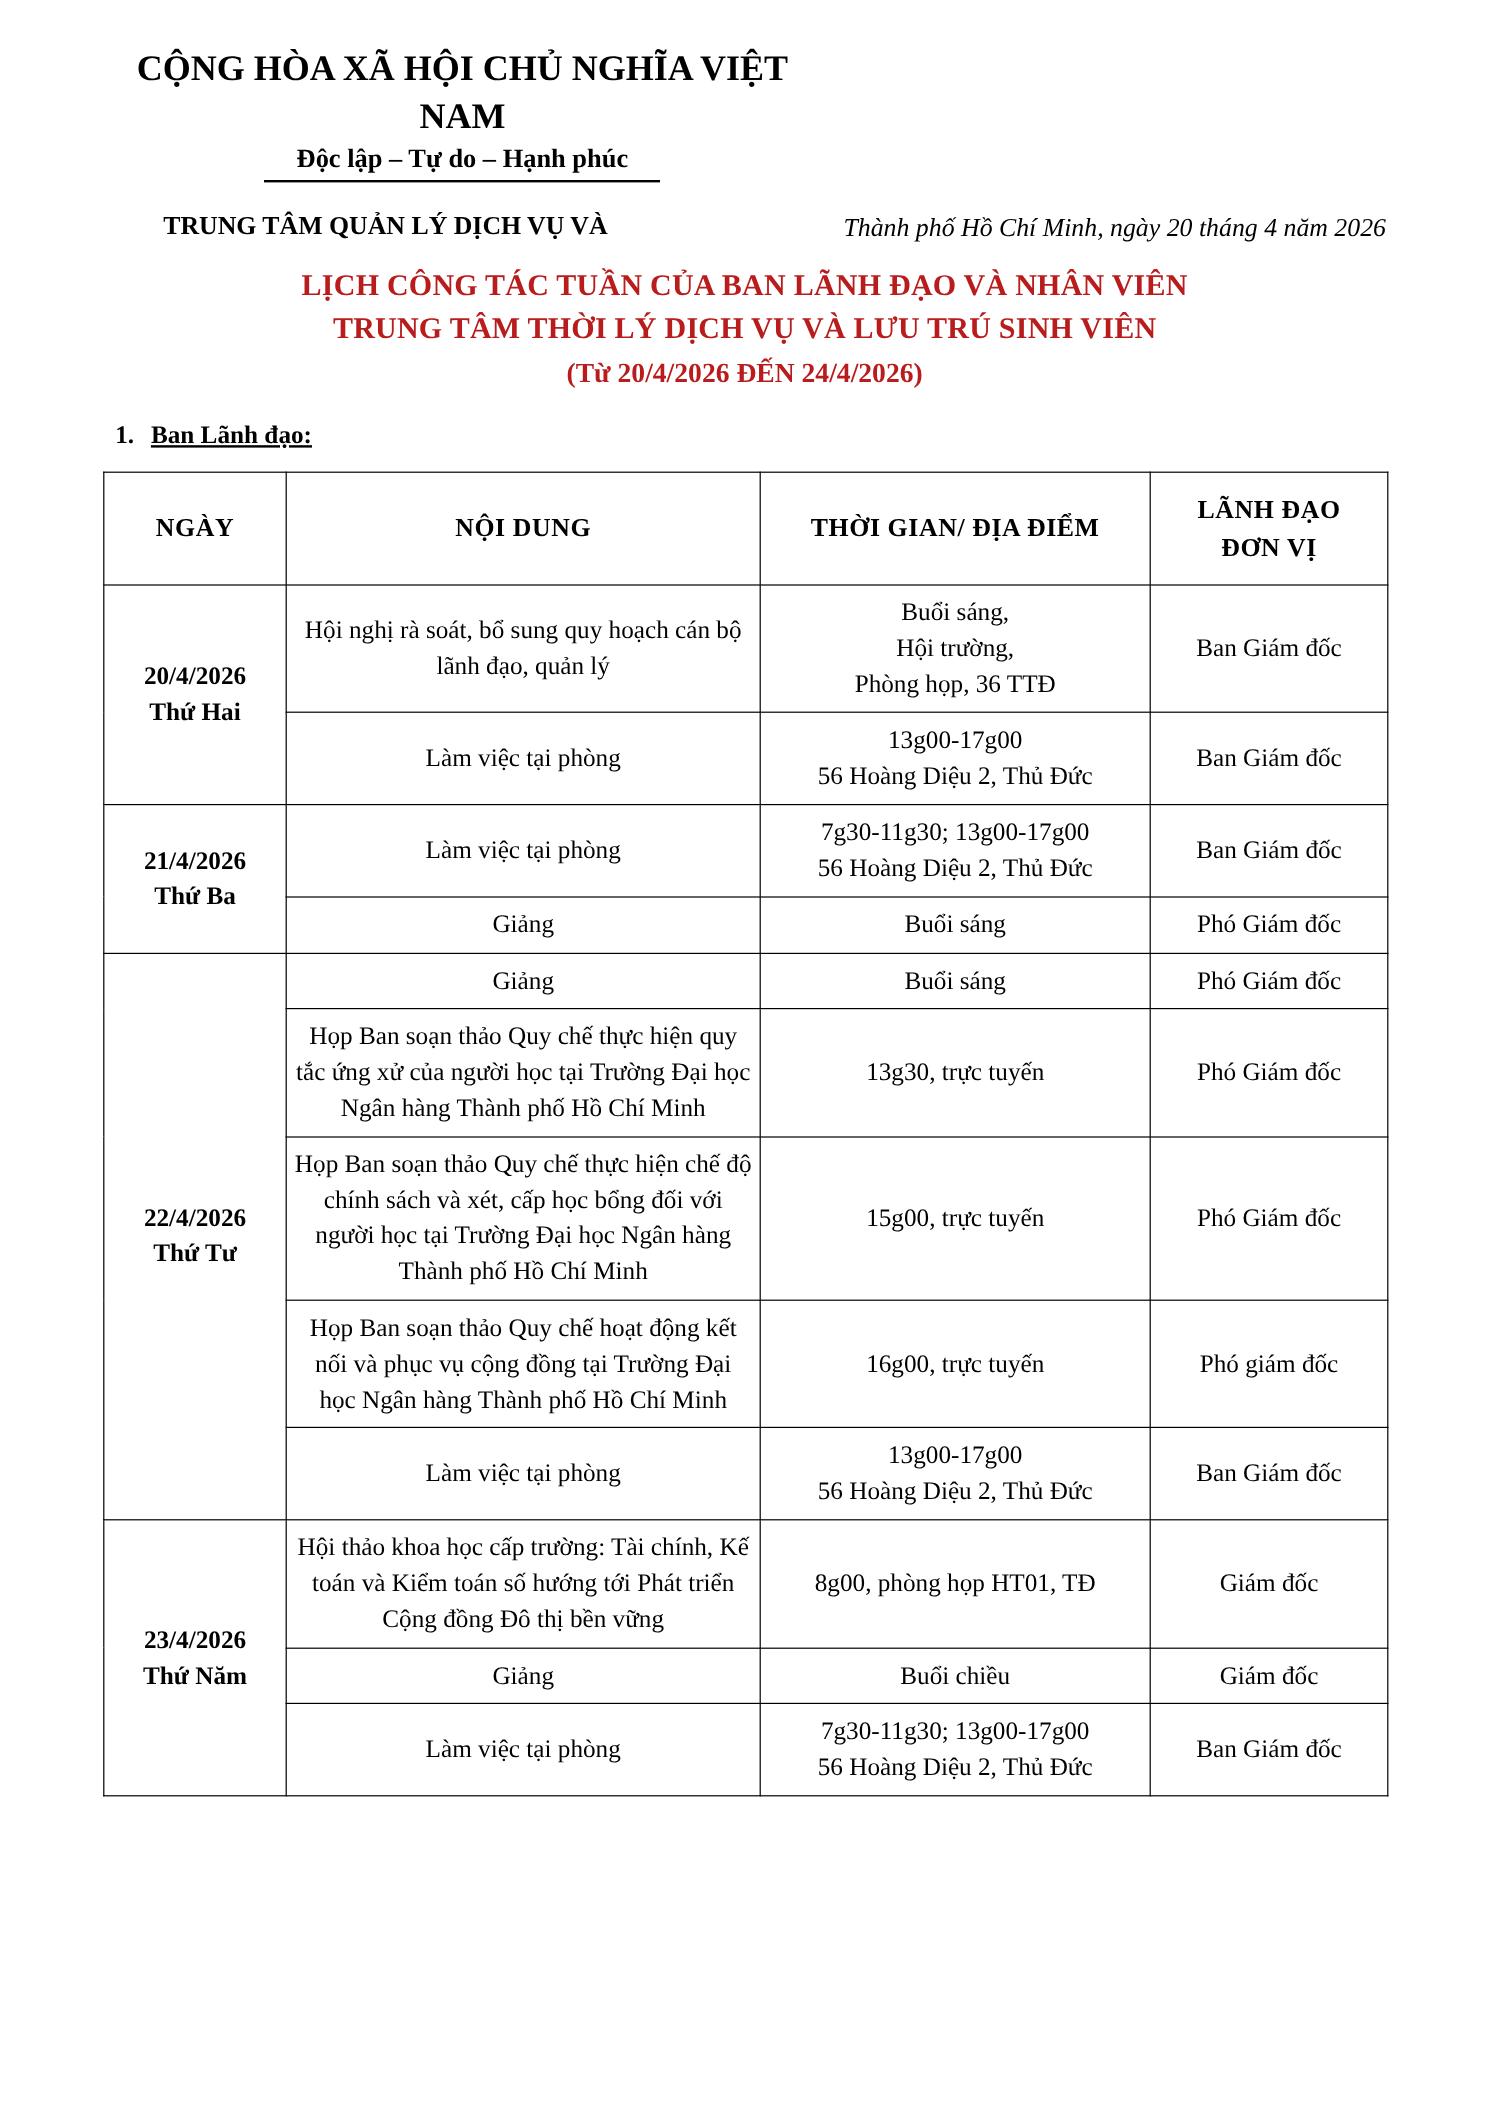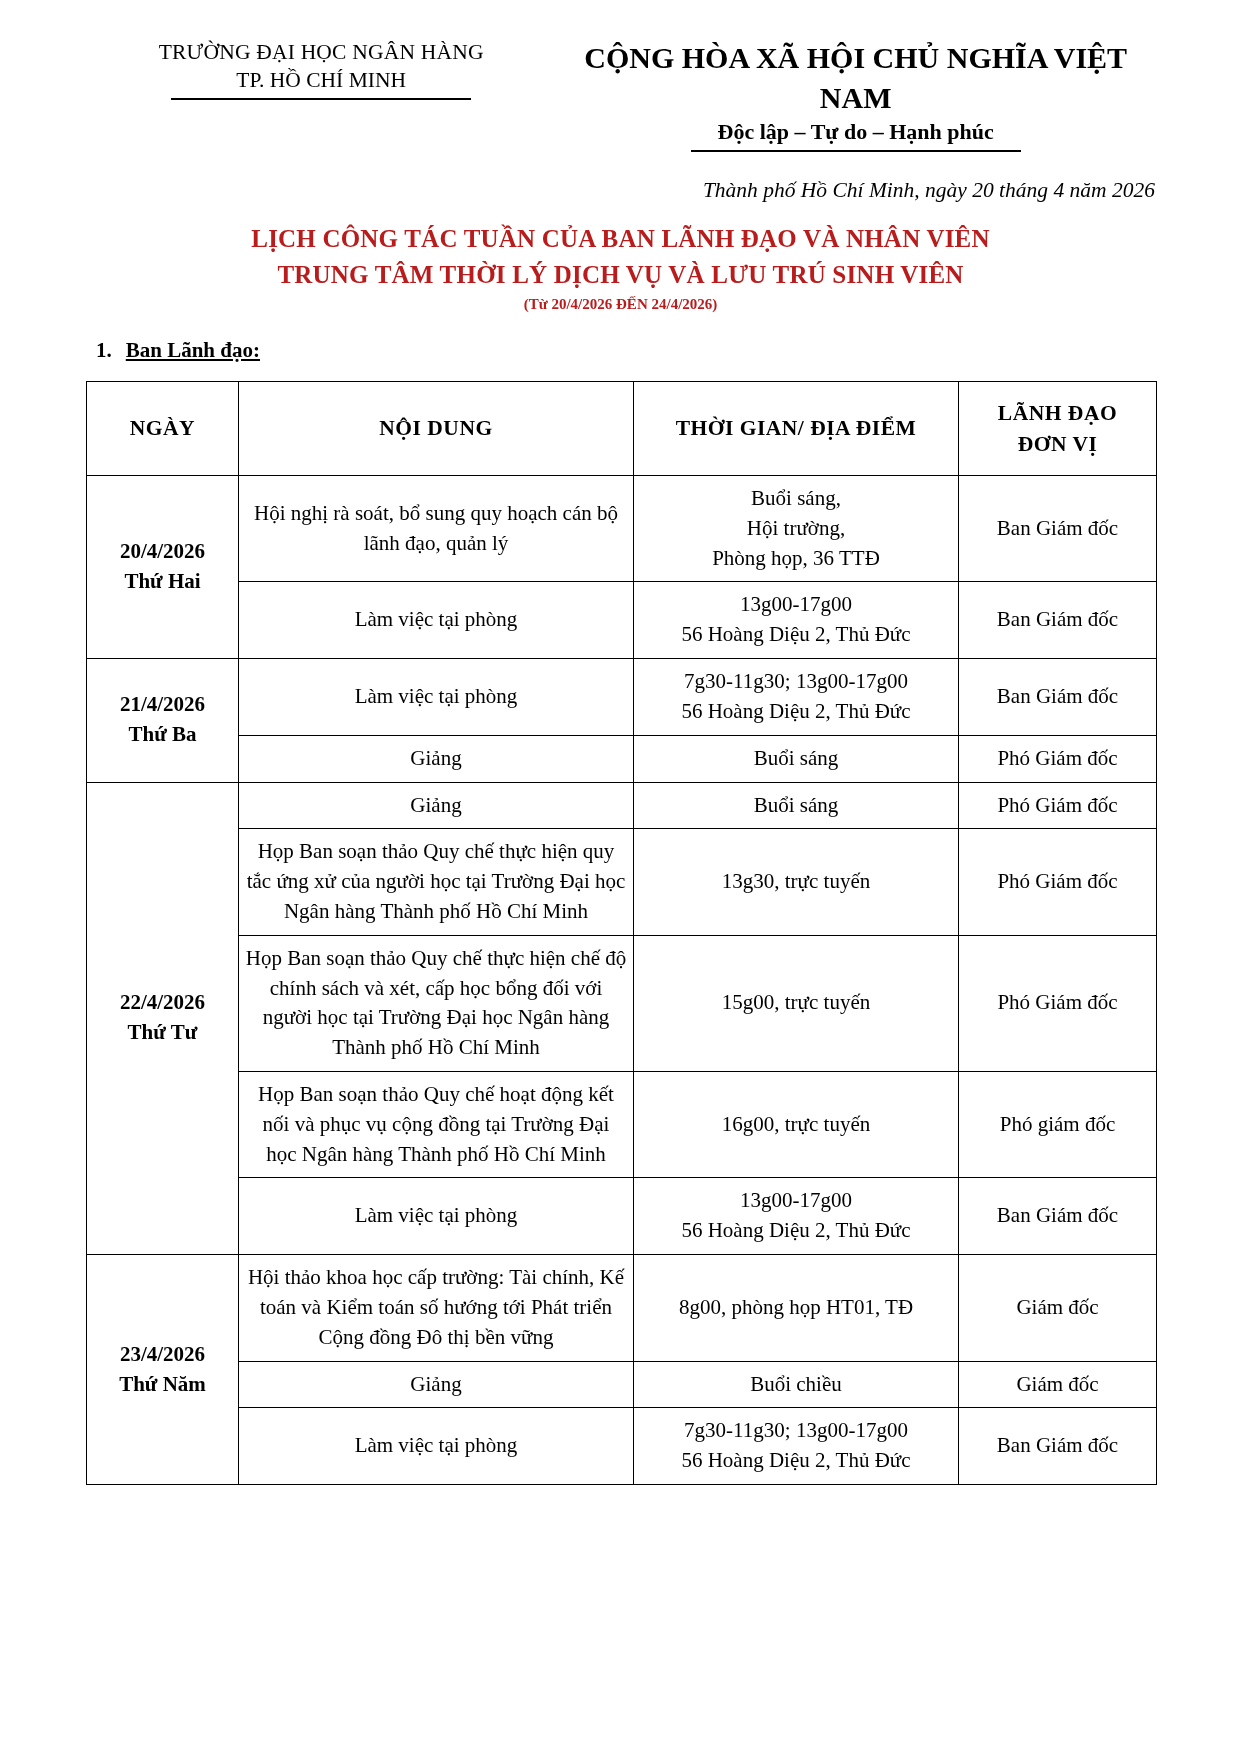--- a/index.html
+++ b/index.html
@@ -96,21 +96,21 @@
 
   
   .title-block {
     margin-top: 18px;
     text-align: center;
     color: #b91c1c;
     font-weight: bold;
   }
   .title-l1 { font-size: 25px; line-height: 1.45; letter-spacing: .2px;}
   .title-l2 { font-size: 25px; line-height: 1.45; letter-spacing: .2px;}
-  .title-l3 { font-size: 15px; line-height: 1.5; }
+  .title-l3 { font-size: 23px; line-height: 1.5; }
 
   
   .section-head {
     margin-top: 22px;
     margin-left: 10px;
     font-size: 21px;
     font-weight: bold;
     display: flex;
     gap: 14px;
   }
@@ -145,34 +145,30 @@
   .day-cell { font-weight: bold; }
   .day-cell .d2 { display: block; }
   .nowrapline { white-space: nowrap; font-family: Liberation Serif, serif; }
 </style>
 </head>
 <body>
 
 <div class="page">
 
   <div class="header">
-    <div class="header-left">
-      <div class="org-line1">TRƯỜNG ĐẠI HỌC NGÂN HÀNG</div>
-      <div class="org-line2">TP. HỒ CHÍ MINH</div>
-      <div class="left-underline"></div>
-    </div>
     <div class="header-right">
       <div class="nation-line1">CỘNG HÒA XÃ HỘI CHỦ NGHĨA VIỆT NAM</div>
       <div class="nation-line2">Độc lập – Tự do – Hạnh phúc</div>
       <div class="right-underline"></div>
     </div>
   </div>
 
   <div class="headrow2">
     <div class="center-name">
+      <span class="cn1">TRUNG TÂM QUẢN LÝ DỊCH VỤ VÀ</span>
     </div>
     <div class="place-date">Thành phố Hồ Chí Minh, ngày 20 tháng 4 năm 2026</div>
   </div>
 
   <div class="title-block">
     <div class="title-l1">LỊCH CÔNG TÁC TUẦN CỦA BAN LÃNH ĐẠO VÀ NHÂN VIÊN</div>
     <div class="title-l2">TRUNG TÂM THỜI LÝ DỊCH VỤ VÀ LƯU TRÚ SINH VIÊN</div>
     <div class="title-l3">(Từ 20/4/2026 ĐẾN 24/4/2026)</div>
   </div>
 

